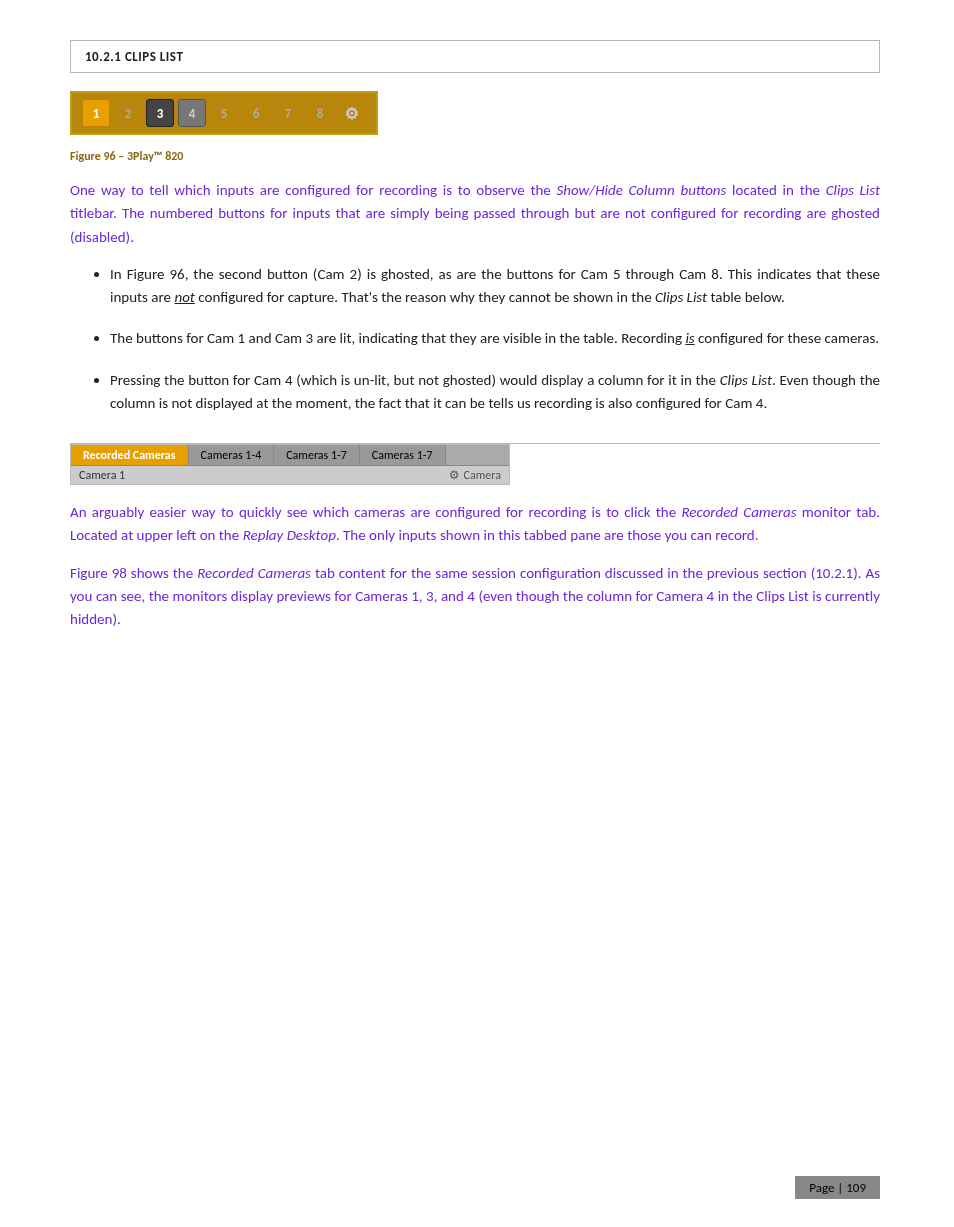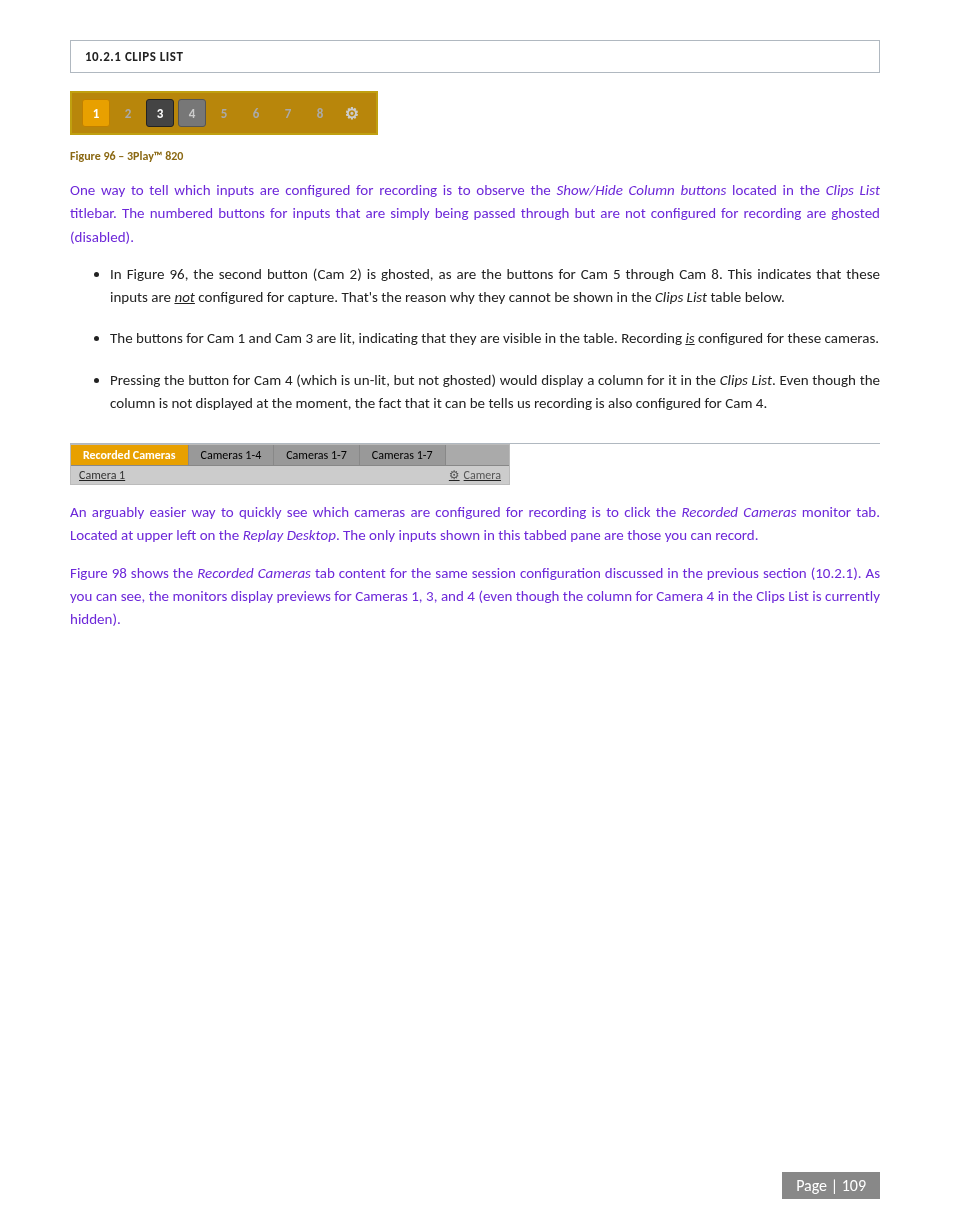--- a/index.html
+++ b/index.html
@@ -165,41 +165,40 @@
       font-weight: 600;
     }
     .rec-cam-row {
       background: #ccc;
       padding: 2px 8px;
       font-size: 12px;
       color: #222;
       display: flex;
       align-items: center;
       justify-content: space-between;
-      text-decoration: underline;
     }
     .rec-cam-row .cam-label {
       color: #333;
     }
     .rec-cam-row .cam-right {
       display: flex;
       align-items: center;
       gap: 4px;
       color: #555;
       font-size: 12px;
     }
 
     
     .page-footer {
       position: absolute;
       bottom: 28px;
       right: 70px;
       background: #888;
-      color: #ffffff;
-      font-size: 16px;
+      color: #000000;
+      font-size: 13px;
       padding: 4px 14px;
       font-family: "Calibri", Arial, sans-serif;
     }
 
     .section-block {
       margin-bottom: 24px;
     }
   </style>
 </head>
 <body>

